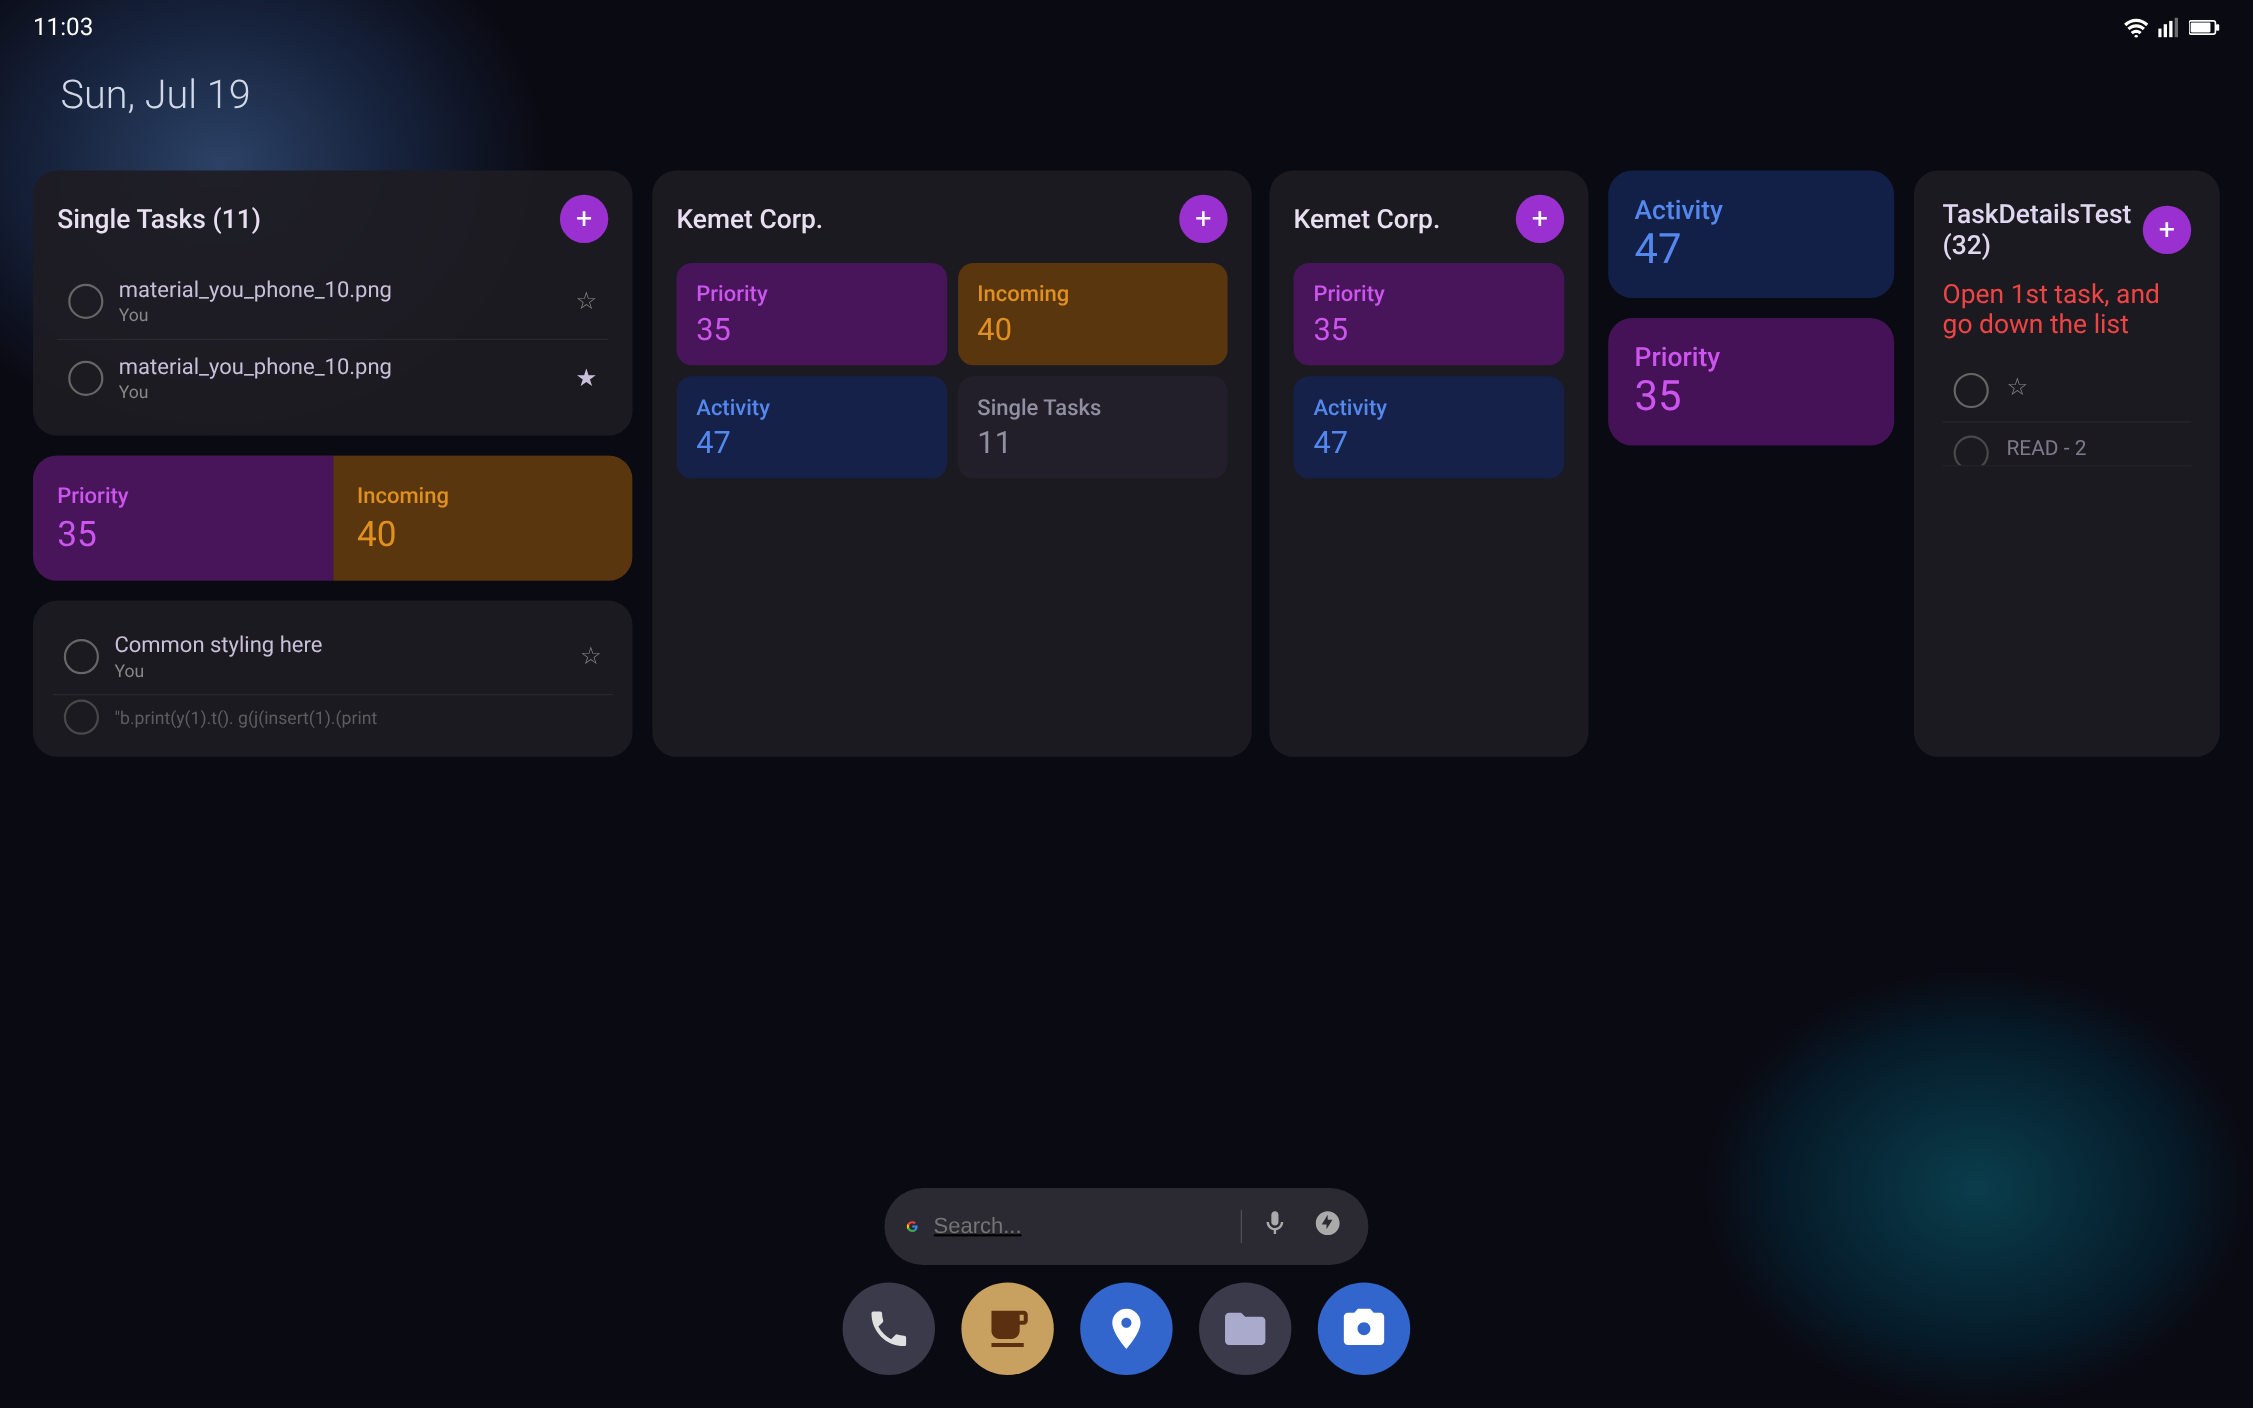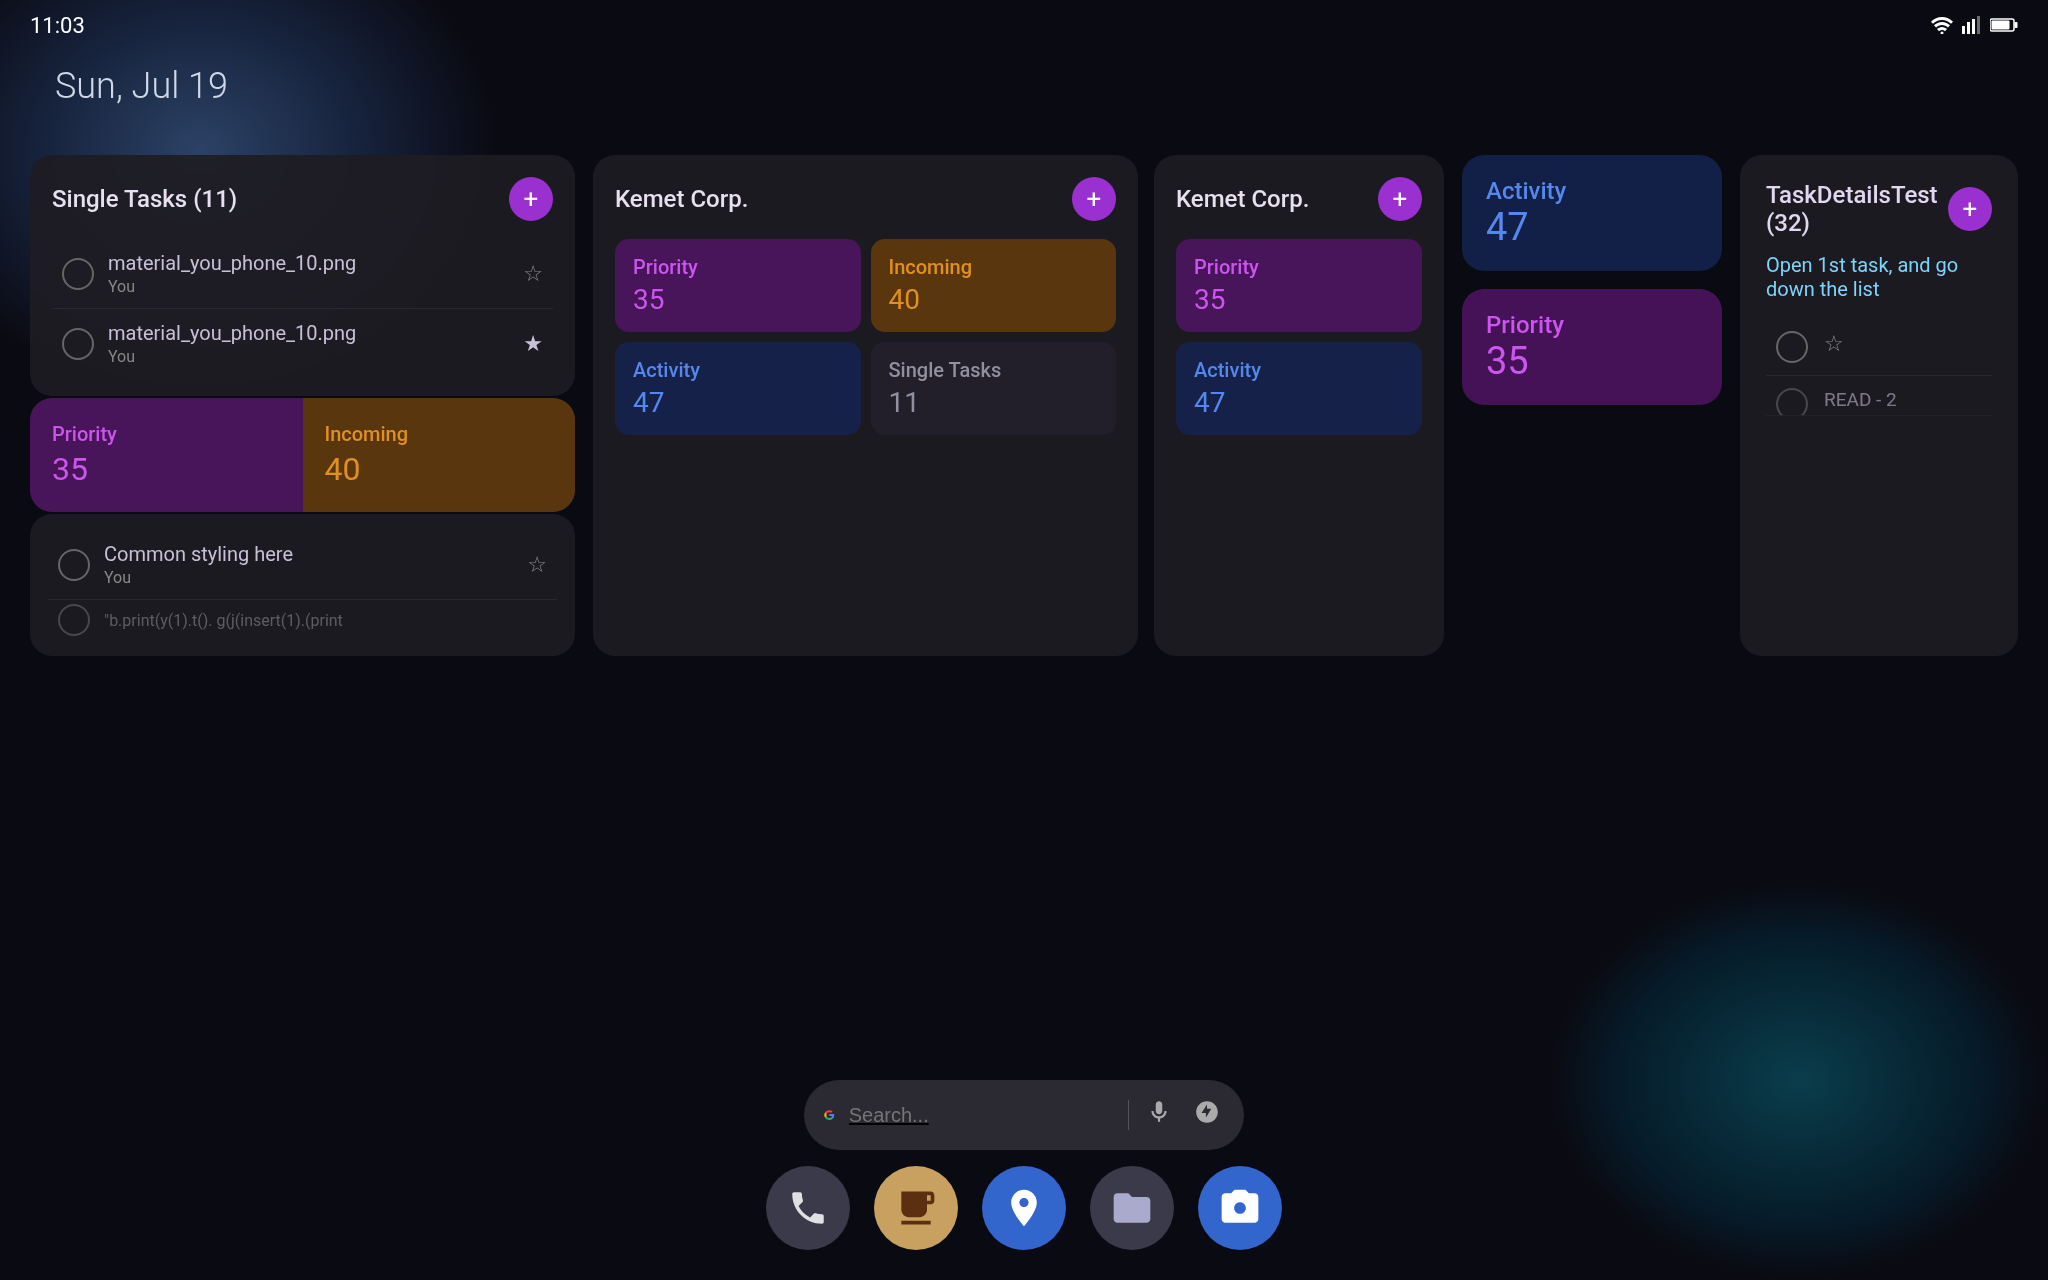--- a/index.html
+++ b/index.html
@@ -76,21 +76,21 @@
       border-radius: 22px;
       padding: 20px;
       position: relative;
     }
 
     
     .col-left {
       width: 545px;
       display: flex;
       flex-direction: column;
-      gap: 2px;
+      gap: 18px;
     }
 
     
     .widget-single-tasks {
       padding: 22px 22px 18px;
     }
     .widget-header {
       display: flex;
       align-items: center;
       justify-content: space-between;
@@ -242,22 +242,22 @@
       align-items: center;
       justify-content: space-between;
       margin-bottom: 16px;
     }
     .task-details-title {
       color: #e0d8f0;
       font-size: 24px;
       font-weight: 500;
     }
     .task-details-desc {
-      color: #7dd3fc;
-      font-size: 20px;
+      color: #ef4444;
+      font-size: 24px;
       margin-bottom: 18px;
     }
     .task-detail-item {
       display: flex;
       align-items: flex-start;
       padding: 12px 10px;
       border-bottom: 1px solid rgba(255,255,255,0.06);
     }
     .task-detail-info { flex: 1; }
     .task-detail-name {

